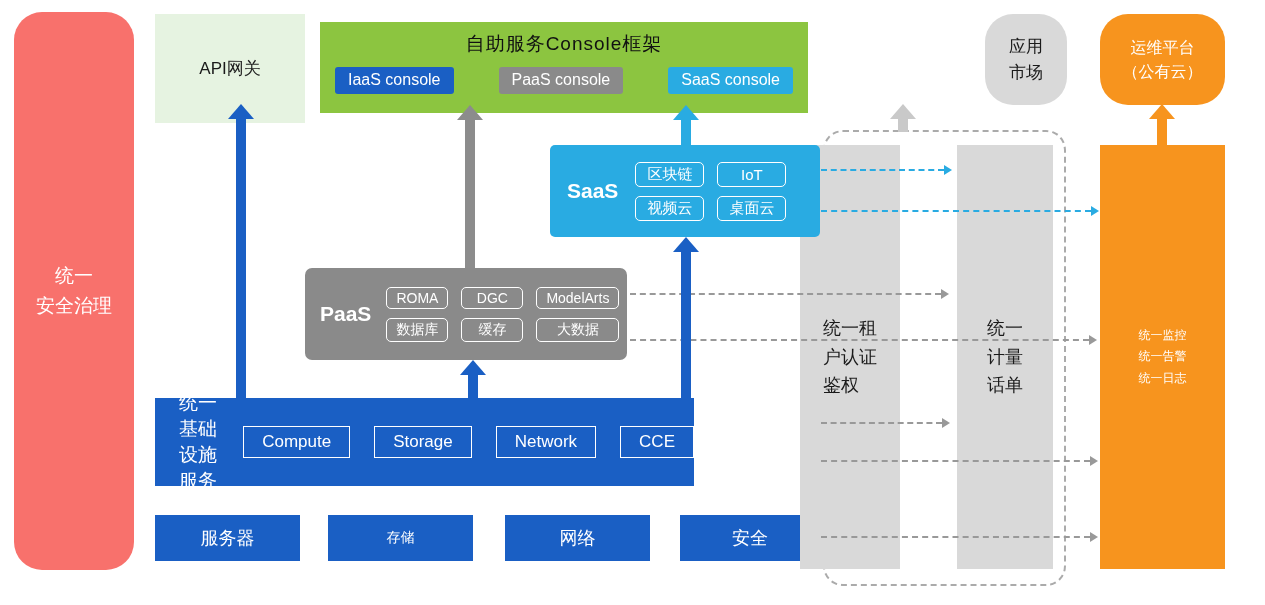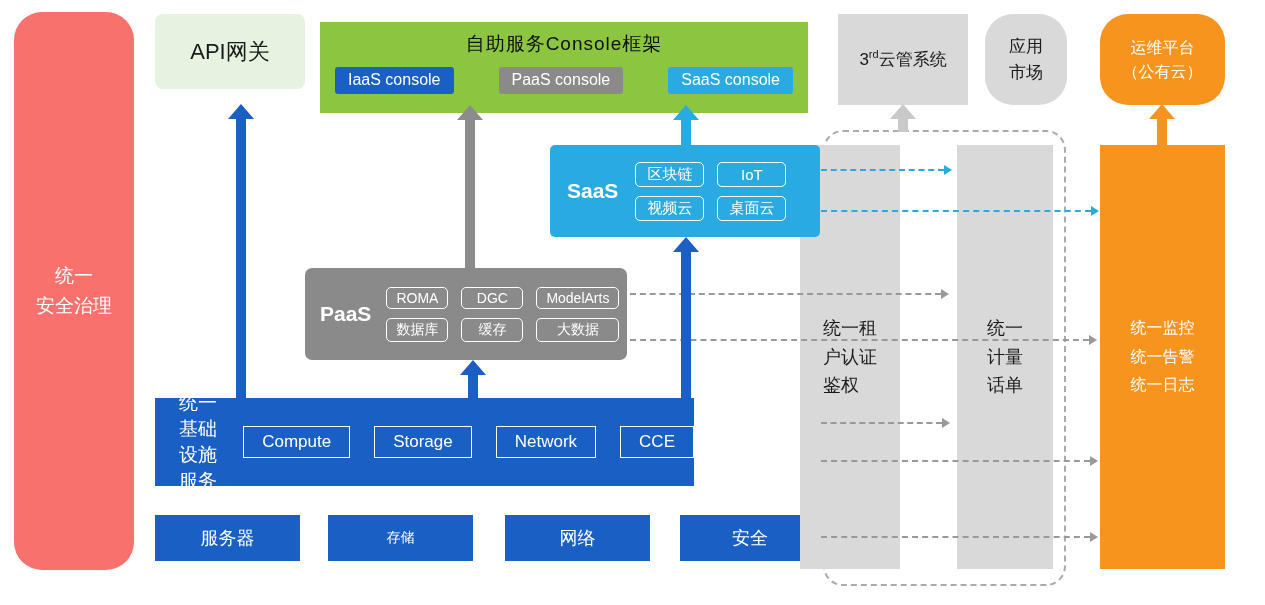--- a/index.html
+++ b/index.html
@@ -47,36 +47,31 @@
   sup{font-size:11px;}
 </style>
 </head>
 <body>
 
 <div class="canvas">
 
   <div class="box bg-red pre" style="left:14px;top:12px;width:120px;height:558px;font-size:19px;line-height:1.6;">统一
 安全治理</div>
 
-  <div class="box bg-lightgreen" style="left:155px;top:14px;width:150px;height:75px;font-size:22px;border-radius:8px;">API网关</div>
+  <div class="box bg-lightgreen" style="left:155px;top:14px;width:150px;height:109px;font-size:17px;">API网关</div>
 
   <div class="box bg-green" style="left:320px;top:14px;width:488px;height:91px;flex-direction:column;justify-content:flex-start;padding-top:9px;">
     <div class="console-title">自助服务Console框架</div>
     <div class="console-row">
       <div class="console-btn" style="background:var(--blue);">IaaS console</div>
       <div class="console-btn" style="background:var(--gray);">PaaS console</div>
       <div class="console-btn" style="background:var(--lightblue);">SaaS console</div>
     </div>
   </div>
 
-  <div class="box bg-lightgray" style="left:838px;top:14px;width:130px;height:91px;font-size:17px;">
-    <span>
-      <span>3</span><sup>rd</sup><span>云管系统</span>
-    </span>
-  </div>
 
   <div class="box bg-lightgray pre" style="left:985px;top:14px;width:82px;height:91px;font-size:17px;line-height:1.5;">应用
 市场</div>
 
   <div class="box bg-orange pre" style="left:1100px;top:14px;width:125px;height:91px;font-size:16px;line-height:1.5;">运维平台
 （公有云）</div>
 
   <div class="box bg-lightblue" style="left:550px;top:145px;width:270px;height:92px;border-radius:5px;justify-content:flex-start;gap:17px;padding-left:17px;z-index:2;">
     <div class="layer-label">SaaS</div>
     <div class="chip-grid cols2">
@@ -119,21 +114,21 @@
 户认证
 鉴权</span>
   </div>
 
   <div class="vbar bg-lightgray" style="left:957px;top:145px;width:96px;height:424px;font-size:18px;">
     <span class="bar-label" style="text-align:left;line-height:1.6;">统一
 计量
 话单</span>
   </div>
 
-  <div class="vbar bg-orange" style="left:1100px;top:145px;width:125px;height:424px;font-size:16px;">
+  <div class="vbar bg-orange" style="left:1100px;top:145px;width:125px;height:424px;font-size:12px;">
     <span class="bar-label" style="line-height:1.8;">统一监控
 统一告警
 统一日志</span>
   </div>
 
   <div class="arrow-up" style="left:228px;top:104px;height:294px;--c:var(--blue);">
     <div class="ahead"></div>
       <div class="ashaft"></div>
   </div>
   <div class="arrow-up" style="left:457px;top:105px;height:163px;--c:#8C8C8C;">

